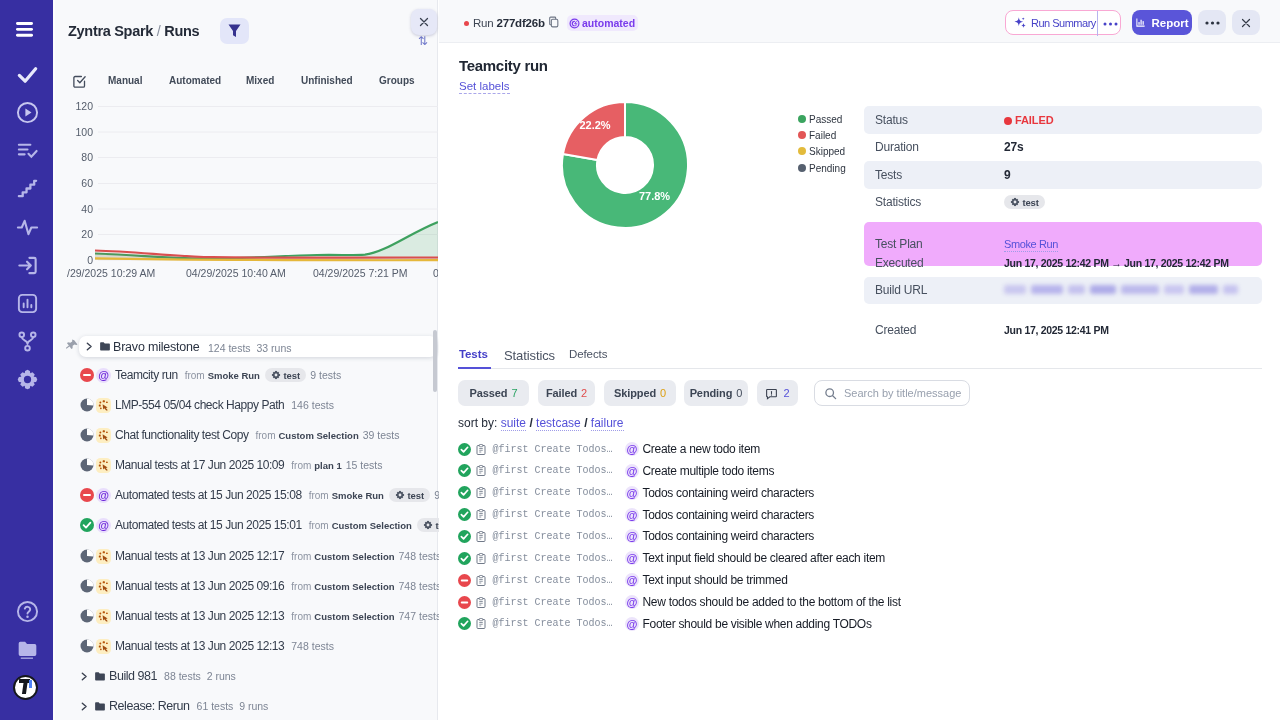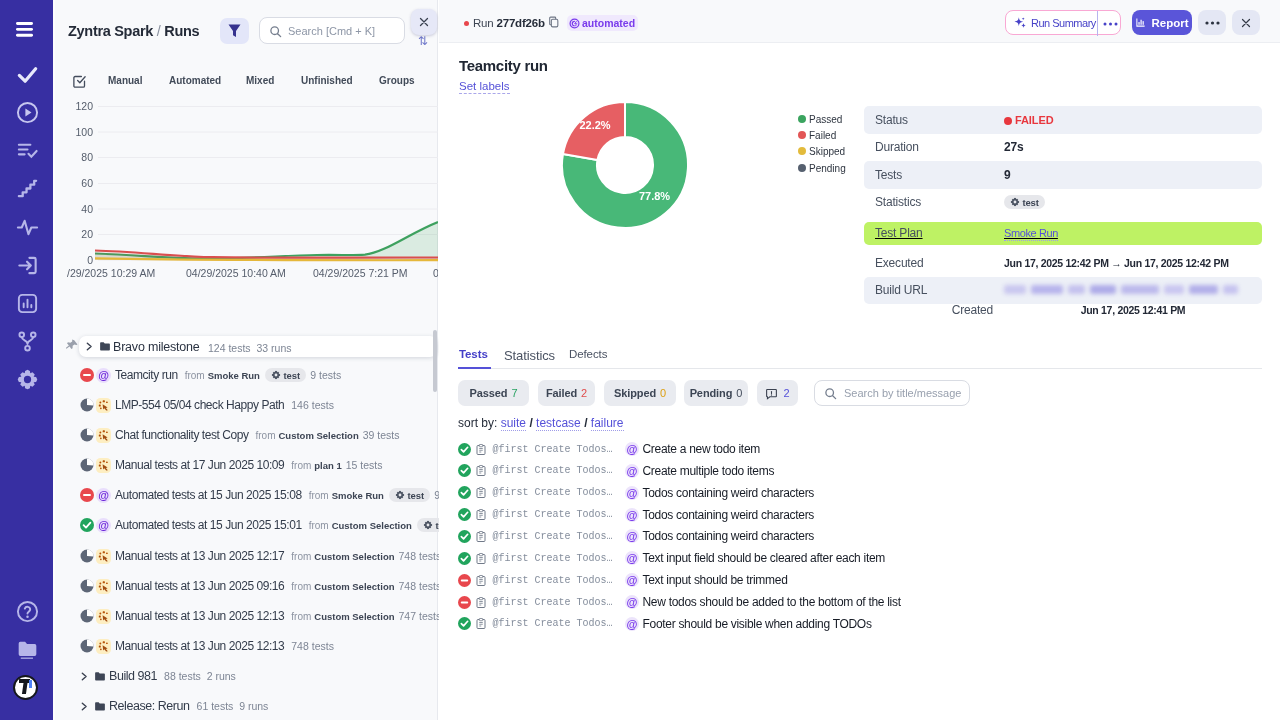--- a/index.html
+++ b/index.html
@@ -104,27 +104,20 @@
 </div>
 <div id="gapstrip"></div>
 <div id="leftpanel">
 
   <div class="abs" style="left:13px;top:23px;font-size:14.5px;font-weight:700;color:#242b38;letter-spacing:-.3px;white-space:nowrap">Zyntra Spark <span style="color:#8b92a0;font-weight:400">/</span> Runs</div>
   <div class="abs" style="left:165px;top:18px;width:29px;height:26px;background:#e3e6f9;border-radius:7px">
     <svg style="position:absolute;left:8px;top:6px" width="13" height="14" viewBox="0 0 13 14">
         <path d="M0.5 0.5h12L8 7v6l-3-1.8V7z" fill="#36328f"></path>
       </svg>
   </div>
-  <div class="abs" style="left:204px;top:17px;width:146px;height:27px;background:#fff;border:1px solid #d9dce4;border-radius:8px">
-    <svg style="position:absolute;left:9px;top:7px" width="13" height="13" viewBox="0 0 24 24" fill="none" stroke="#757e8e" stroke-width="2.4">
-        <circle cx="10.5" cy="10.5" r="7"></circle>
-        <path d="M16 16l5.5 5.5" stroke-linecap="round"></path>
-      </svg>
-    <div class="abs" style="left:28px;top:7px;font-size:11px;color:#8d96a6">Search [Cmd + K]</div>
-  </div>
   <div class="abs" style="left:363px;top:34px;color:#6d76c9;font-size:12px">⇅</div>
   <div class="abs" style="left:356px;top:9px;width:26px;height:26px;background:#e6e8f7;border-radius:8px;box-shadow:0 1px 3px rgba(60,60,120,.25)">
     <svg style="position:absolute;left:7px;top:7px" width="12" height="12" viewBox="0 0 24 24" fill="none" stroke="#3a4150" stroke-width="2.6" stroke-linecap="round">
         <path d="M5 5l14 14M19 5 5 19"></path>
       </svg>
   </div>
 
   <svg class="abs" style="left:17px;top:74px" width="15" height="15" viewBox="0 0 24 24" fill="none" stroke="#434c5c" stroke-width="2.1" stroke-linecap="round" stroke-linejoin="round">
       <path d="M20 11.5V19a2 2 0 0 1-2 2H5a2 2 0 0 1-2-2V6a2 2 0 0 1 2-2h10"></path>
       <path d="M9 10.5 12.5 14 21 4.5"></path>
@@ -486,42 +479,42 @@
       <div class="trow" style="top:161.0px;height:27.5px;background:#edf0f7;border-radius:5px;">
         <span class="tlab">Tests</span>
         <span class="tval"><span class="val">9</span></span>
       </div>
       <div class="trow" style="top:188.5px;height:27.5px;">
         <span class="tlab">Statistics</span>
         <span class="tval"><span class="chip" style="margin-left:0"><svg width="10" height="10" viewBox="0 0 24 24" fill="#4b5362">
               <path d="M12 1.8 14.5 3l.4 2.6 2.3-1.2 2.4 2.4-1.2 2.3 2.6.4 1.2 2.5-1.2 2.5-2.6.4 1.2 2.3-2.4 2.4-2.3-1.2-.4 2.6-2.5 1.2-2.5-1.2-.4-2.6-2.3 1.2-2.4-2.4 1.2-2.3-2.6-.4L1.8 12 3 9.5l2.6-.4L4.4 6.8l2.4-2.4 2.3 1.2.4-2.6L12 1.8z M12 8.6a3.4 3.4 0 1 0 0 6.8 3.4 3.4 0 0 0 0-6.8z" fill-rule="evenodd"></path>
             </svg>test</span></span>
       </div>
-      <div class="trow" style="top:221.5px;height:23px;background:#bef264;border-radius:5px;text-decoration:underline;">
+      <div class="trow" style="top:221.5px;height:44px;background:#f0abfc;border-radius:5px;">
         <span class="tlab">Test Plan</span>
         <span class="tval"><span style="color:#5551d8;border-bottom:1px dotted #9f9ce8;padding-bottom:1px;font-size:11px;letter-spacing:-.4px">Smoke Run</span></span>
       </div>
       <div class="trow" style="top:249.0px;height:27.5px;">
         <span class="tlab">Executed</span>
         <span class="tval"><span class="val" style="white-space:nowrap;font-size:10.5px;letter-spacing:-.3px">Jun 17, 2025 12:42 PM → Jun 17, 2025 12:42 PM</span></span>
       </div>
       <div class="trow" style="top:276.5px;height:27.5px;background:#edf0f7;border-radius:5px;">
         <span class="tlab">Build URL</span>
         <span class="tval"><span style="display:inline-flex;gap:5px;filter:blur(2.2px);align-items:center">
             <i class="bb" style="width:22px;background:#c9c7ef"></i>
             <i class="bb" style="width:32px;background:#b7b4ec"></i>
             <i class="bb" style="width:17px;background:#c4c1ee"></i>
             <i class="bb" style="width:26px;background:#aeabe8"></i>
             <i class="bb" style="width:38px;background:#bcb9ec"></i>
             <i class="bb" style="width:20px;background:#c9c6f0"></i>
             <i class="bb" style="width:29px;background:#b2afe9"></i>
             <i class="bb" style="width:15px;background:#c6c3ef"></i>
           </span></span>
       </div>
-      <div class="trow" style="top:296px;height:27.5px;justify-content:center;">
+      <div class="trow" style="top:316px;height:27.5px;">
         <span class="tlab">Created</span>
         <span class="tval"><span class="val" style="font-size:10.5px;letter-spacing:-.3px">Jun 17, 2025 12:41 PM</span></span>
       </div>
     </div>
 
   <div class="abs" style="left:20px;top:348px;font-size:11.5px;font-weight:700;color:#443fc8;letter-spacing:-.1px">Tests</div>
   <div class="abs" style="left:65px;top:348px;font-size:13px;color:#4a5262;letter-spacing:-.1px">Statistics</div>
   <div class="abs" style="left:130px;top:348px;font-size:11.5px;color:#4a5262;letter-spacing:-.1px">Defects</div>
   <div class="abs" style="left:19px;top:368px;width:804px;height:1px;background:#e5e7eb"></div>
   <div class="abs" style="left:19px;top:366.5px;width:33px;height:2px;background:#5551d8"></div>

